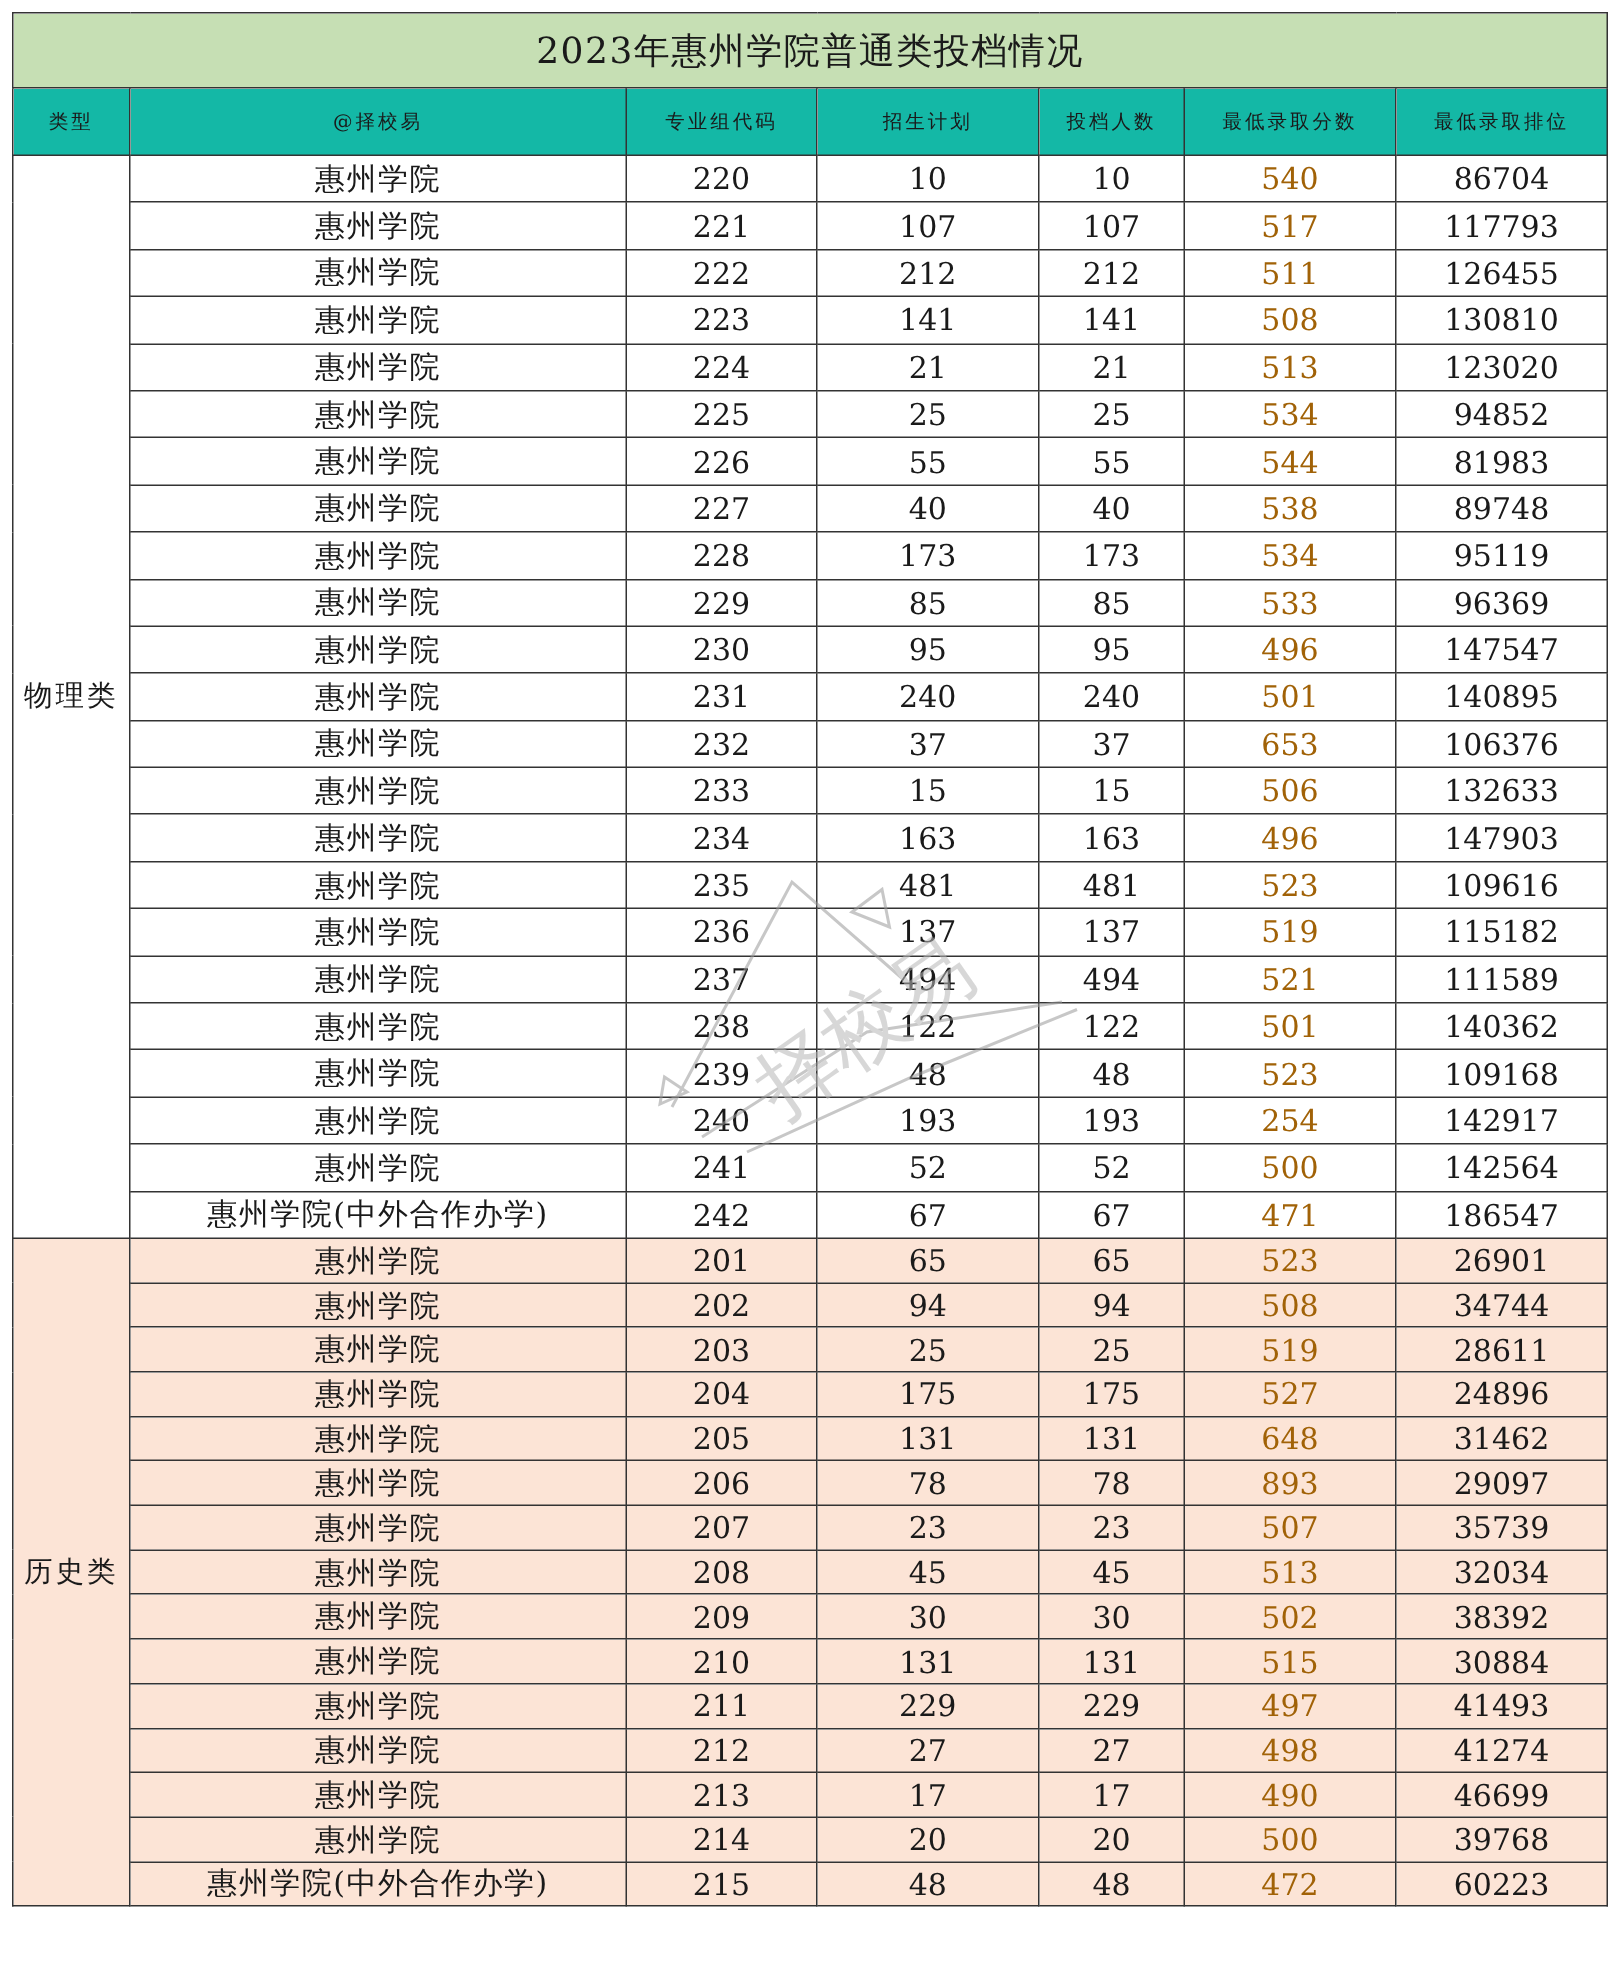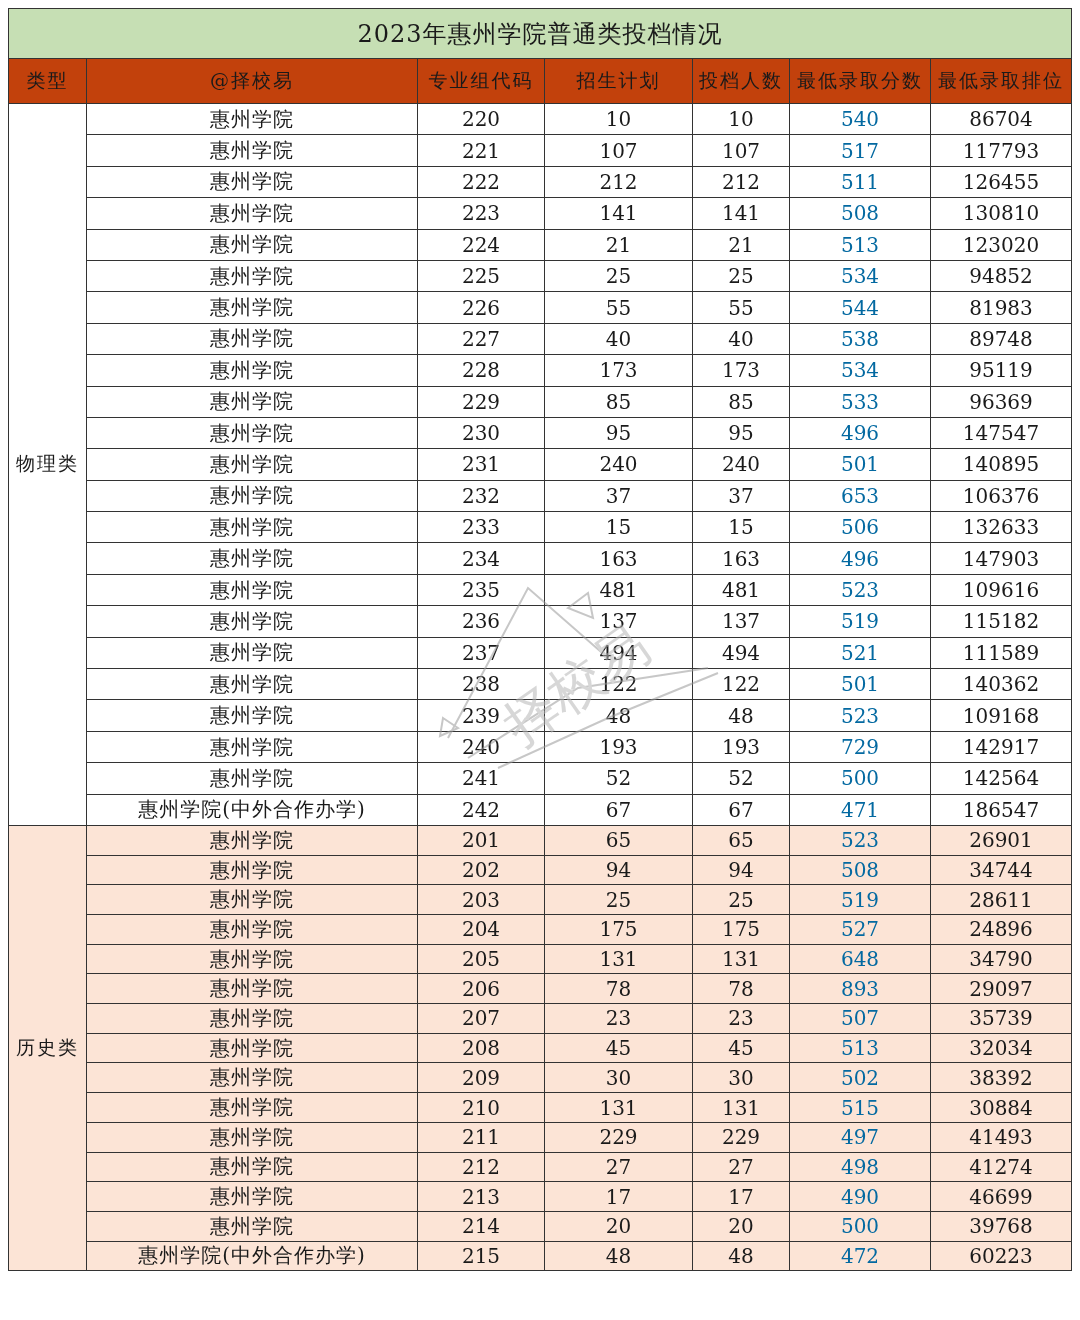--- a/index.html
+++ b/index.html
@@ -2,25 +2,25 @@
 <html><head>
 <meta charset="utf-8">
 <style>
   html, body { margin: 0; padding: 0; background: #ffffff; }
   body { width: 1080px; height: 1320px; position: relative; overflow: hidden;
          font-family: "DejaVu Serif", "Liberation Serif", serif; color: #1a1a1a; }
   #sheet { position: absolute; left: 8px; top: 8px; width: 1063px; }
   table { border-collapse: collapse; width: 1063px; table-layout: fixed; }
   td, th { border: 1.5px solid #333333; text-align: center; padding: 0; font-weight: normal; white-space: nowrap; overflow: hidden; }
   .title-cell { height: 49px; background: #c6dfb4; font-size: 24px; letter-spacing: 1px; }
-  .head-row th { height: 44px; background: #c2410c; font-size: 19px; letter-spacing: 2px; }
+  .head-row th { height: 44px; background: #14b8a6; font-size: 13px; letter-spacing: 2px; }
   .phys td { height: 30.4px; font-size: 20px; background: #ffffff; }
   .hist td { height: 28.7px; font-size: 20px; background: #fce4d6; }
   .cat { font-size: 19px !important; letter-spacing: 2px; font-family: Liberation Mono, monospace; }
-  .score { color: #0369a1; }
+  .score { color: #a16207; }
   .name { letter-spacing: 1px; }
   #watermark { position: absolute; left: 420px; top: 560px; width: 300px; height: 220px; pointer-events: none; opacity: 0.55; }
 </style>
 </head>
 <body>
 
 <div id="sheet">
   <table>
     <colgroup>
       <col style="width:78px">
@@ -205,21 +205,21 @@
           <td>48</td>
           <td>48</td>
           <td class="score">523</td>
           <td>109168</td>
         </tr>
         <tr class="phys">
           <td class="name">惠州学院</td>
           <td>240</td>
           <td>193</td>
           <td>193</td>
-          <td class="score">729</td>
+          <td class="score">254</td>
           <td>142917</td>
         </tr>
         <tr class="phys">
           <td class="name">惠州学院</td>
           <td>241</td>
           <td>52</td>
           <td>52</td>
           <td class="score">500</td>
           <td>142564</td>
         </tr>
@@ -263,21 +263,21 @@
           <td>175</td>
           <td class="score">527</td>
           <td>24896</td>
         </tr>
         <tr class="hist">
           <td class="name">惠州学院</td>
           <td>205</td>
           <td>131</td>
           <td>131</td>
           <td class="score">648</td>
-          <td>34790</td>
+          <td>31462</td>
         </tr>
         <tr class="hist">
           <td class="name">惠州学院</td>
           <td>206</td>
           <td>78</td>
           <td>78</td>
           <td class="score">893</td>
           <td>29097</td>
         </tr>
         <tr class="hist">

